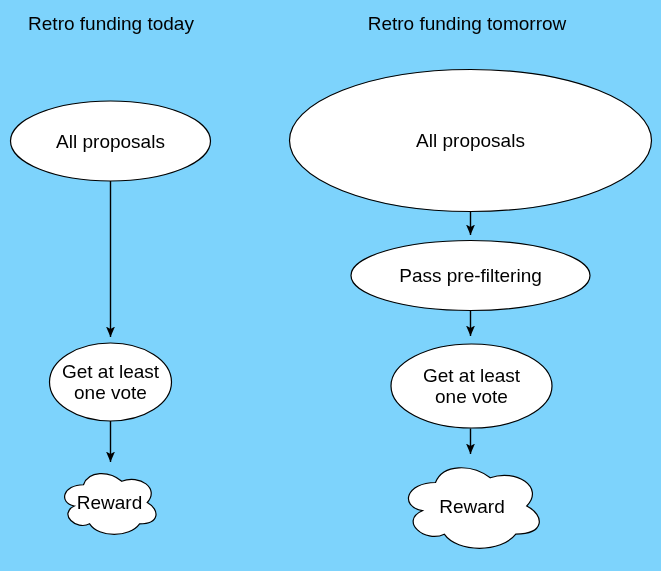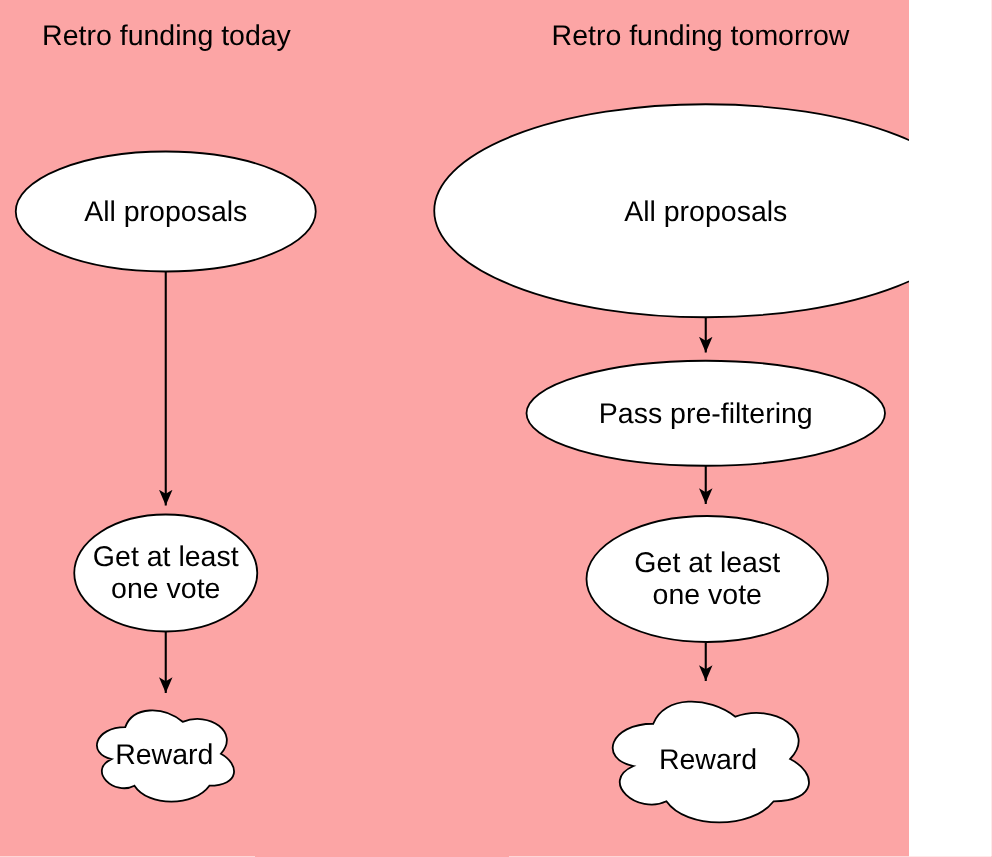--- a/index.html
+++ b/index.html
@@ -2,23 +2,23 @@
 <html><head>
 <meta charset="utf-8">
 <style>
   html, body {
     margin: 0;
     padding: 0;
     background: #ffffff;
   }
   .canvas {
     position: relative;
-    width: 606px;
+    width: 661px;
     height: 571px;
-    background: #fca5a5;
+    background: #7dd3fc;
     overflow: hidden;
   }
   svg {
     display: block;
   }
   text {
     font-family: "Liberation Sans", sans-serif;
     font-size: 19px;
     fill: #000000;
   }

